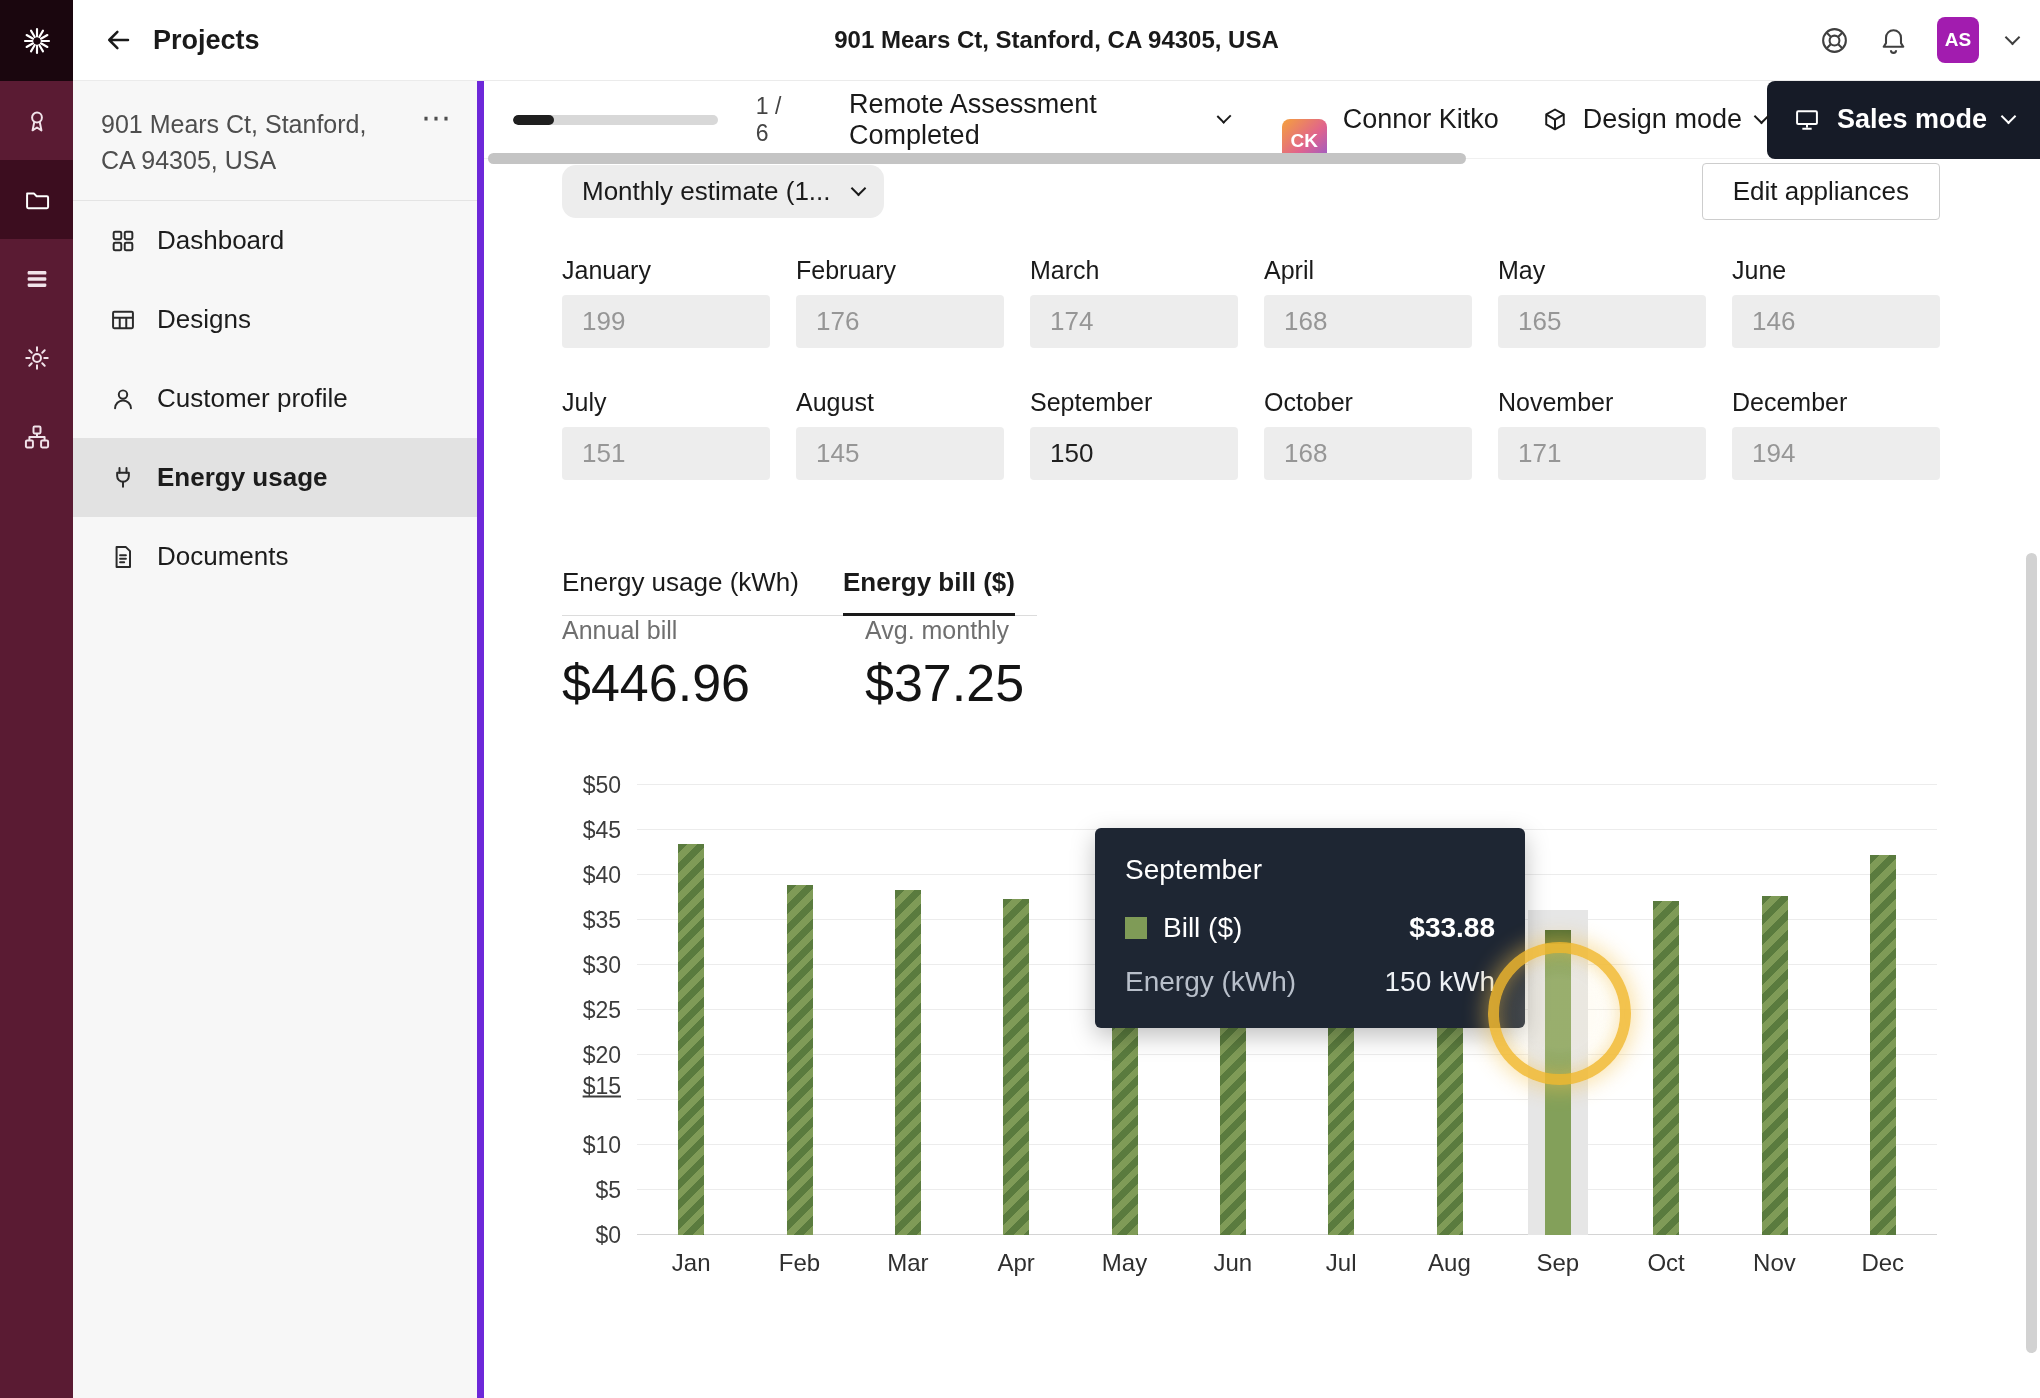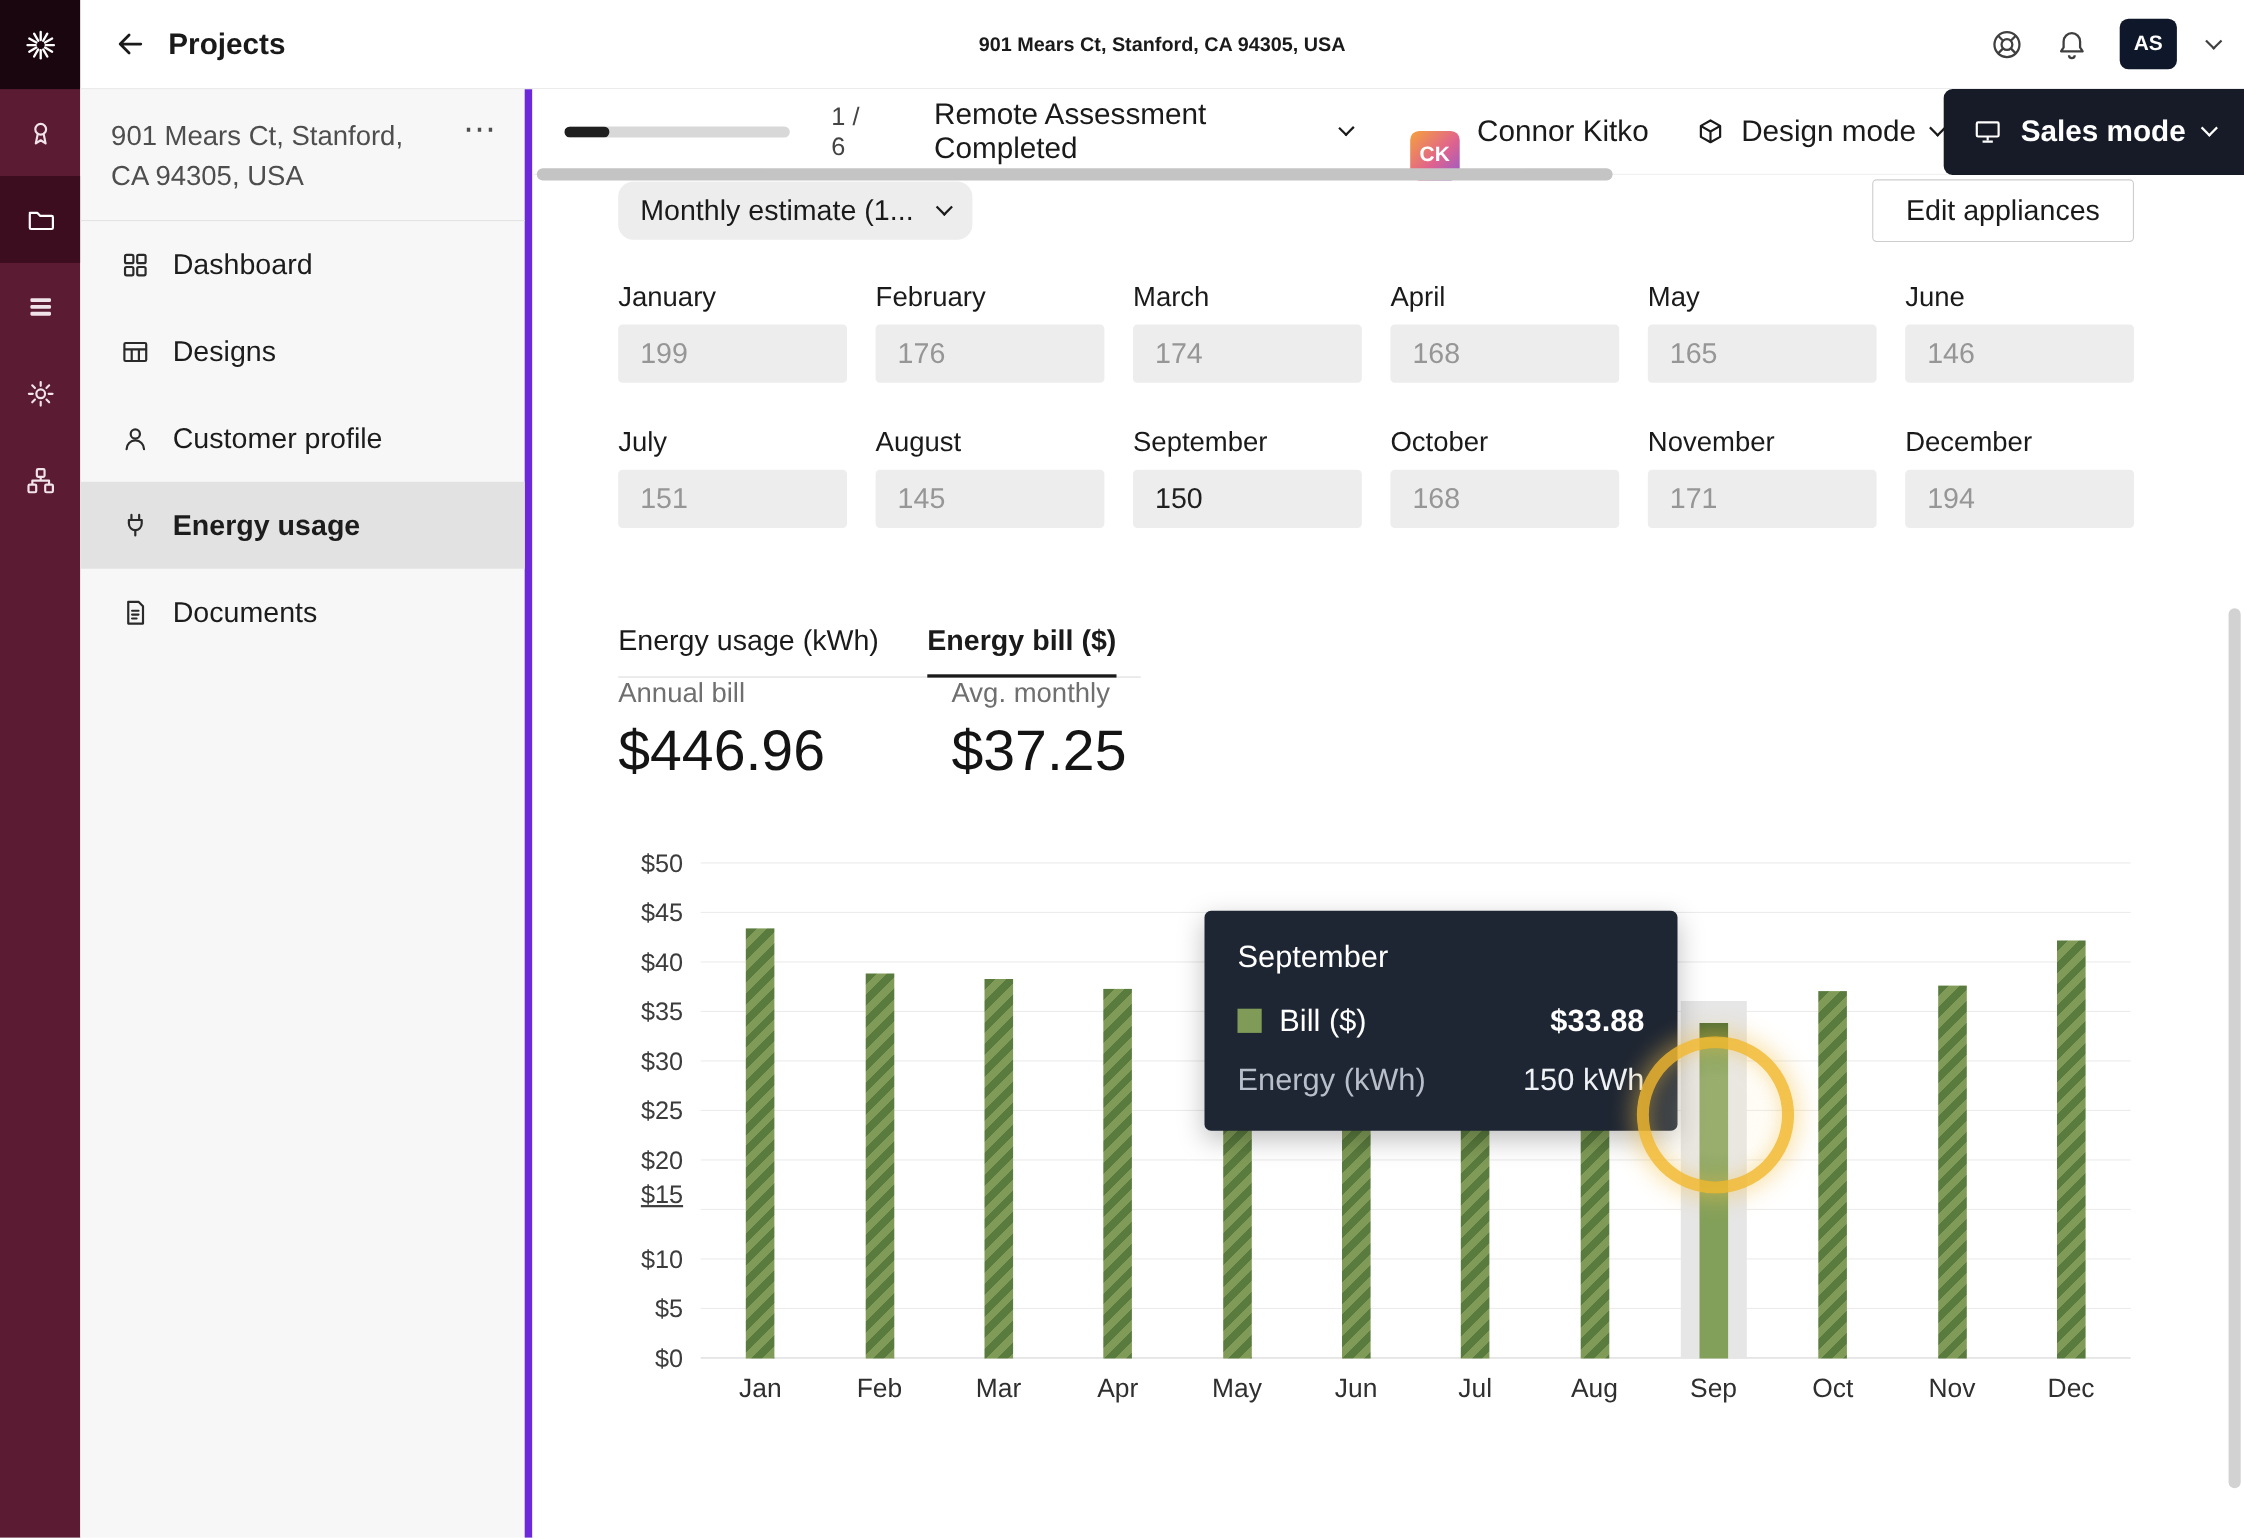--- a/index.html
+++ b/index.html
@@ -16,24 +16,24 @@
   .rail-logo{height:81px; background:#1a060e; display:flex; align-items:center; justify-content:center; color:#fff; cursor:pointer;}
   .rail-item{height:79px; display:flex; align-items:center; justify-content:center; color:#f1e3ea; cursor:pointer;}
   .rail-item.active{background:var(--rail-active); color:#fff;}
   .rail svg{display:block;}
 
   
   .bodycol{flex:1; display:flex; flex-direction:column; min-width:0;}
 
   .topbar{height:81px; background:#fff; border-bottom:1px solid #ebebeb; display:flex; align-items:center; position:relative; padding:0 22px 0 30px; flex-shrink:0;}
   .topbar-left{display:flex; align-items:center; gap:20px; font-size:27px; font-weight:600; z-index:1;}
-  .topbar-title{position:absolute; left:0; right:0; text-align:center; font-size:18px; font-weight:600; pointer-events:none;}
+  .topbar-title{position:absolute; left:0; right:0; text-align:center; font-size:24px; font-weight:600; pointer-events:none;}
   .topbar-right{margin-left:auto; display:flex; align-items:center; gap:28px; z-index:1; color:#3f3f3f;}
   .icon-btn{display:inline-flex; cursor:pointer;}
-  .avatar-as{width:52px; height:46px; border-radius:8px; background:#0f172a; color:#fff; font-weight:700; font-size:19px; display:flex; align-items:center; justify-content:center; cursor:pointer;}
+  .avatar-as{width:42px; height:46px; border-radius:8px; background:#a21caf; color:#fff; font-weight:700; font-size:19px; display:flex; align-items:center; justify-content:center; cursor:pointer;}
 
   .chev{display:inline-block; width:11px; height:11px; border-right:2.4px solid currentColor; border-bottom:2.4px solid currentColor; transform:rotate(45deg); margin-top:-6px;}
 
   .under{flex:1; display:flex; min-height:0;}
 
   
   .sidebar{width:411px; background:#f7f7f7; border-right:7px solid #6d28d9; flex-shrink:0;}
   .addr{display:flex; justify-content:space-between; padding:25px 26px 22px 28px; border-bottom:1px solid #e4e4e4;}
   .addr-text{font-size:25px; color:#4e4e4e; line-height:36px;}
   .addr-more{color:#4e4e4e; font-size:30px; line-height:24px; cursor:pointer;}

